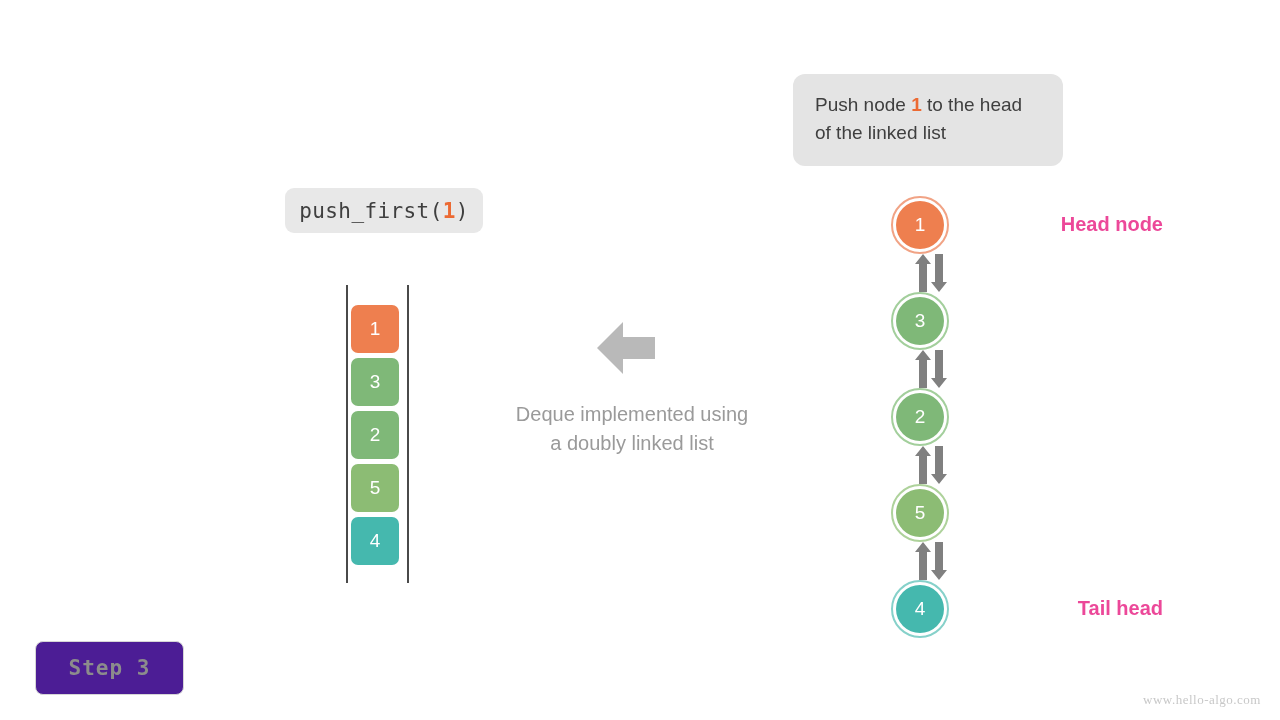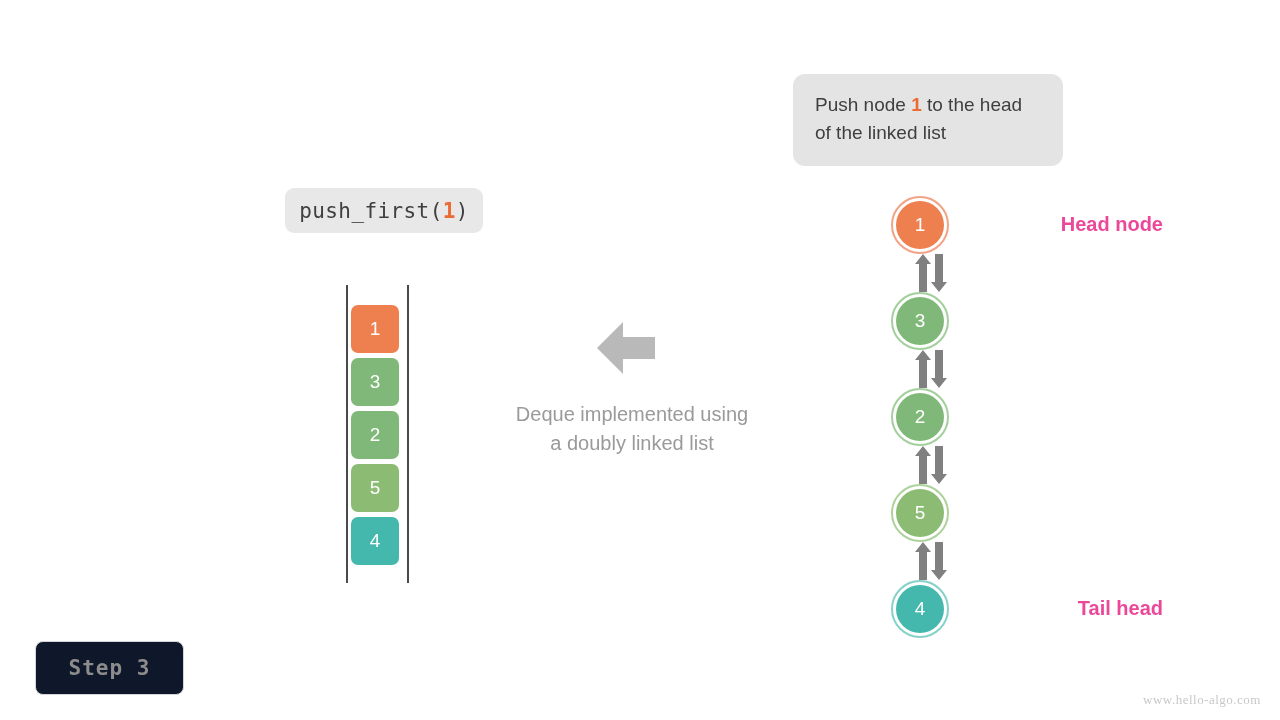--- a/index.html
+++ b/index.html
@@ -99,21 +99,21 @@
   #head-label { right: 117px; top: 213px; }
   #tail-label { right: 117px; top: 597px; }
 
   
   #step-badge {
     position: absolute;
     left: 35px; top: 641px;
     width: 147px; height: 52px;
     border: 1px solid #d6d6d6;
     border-radius: 8px;
-    background: #0f172a;
+    background: #4c1d95;
     display: flex; align-items: center; justify-content: center;
     font-family: "DejaVu Sans Mono", "Liberation Mono", monospace;
     font-size: 21px; font-weight: bold;
     color: #8c8c8c;
     letter-spacing: 1px;
   }
 
   
   #watermark {
     position: absolute;

